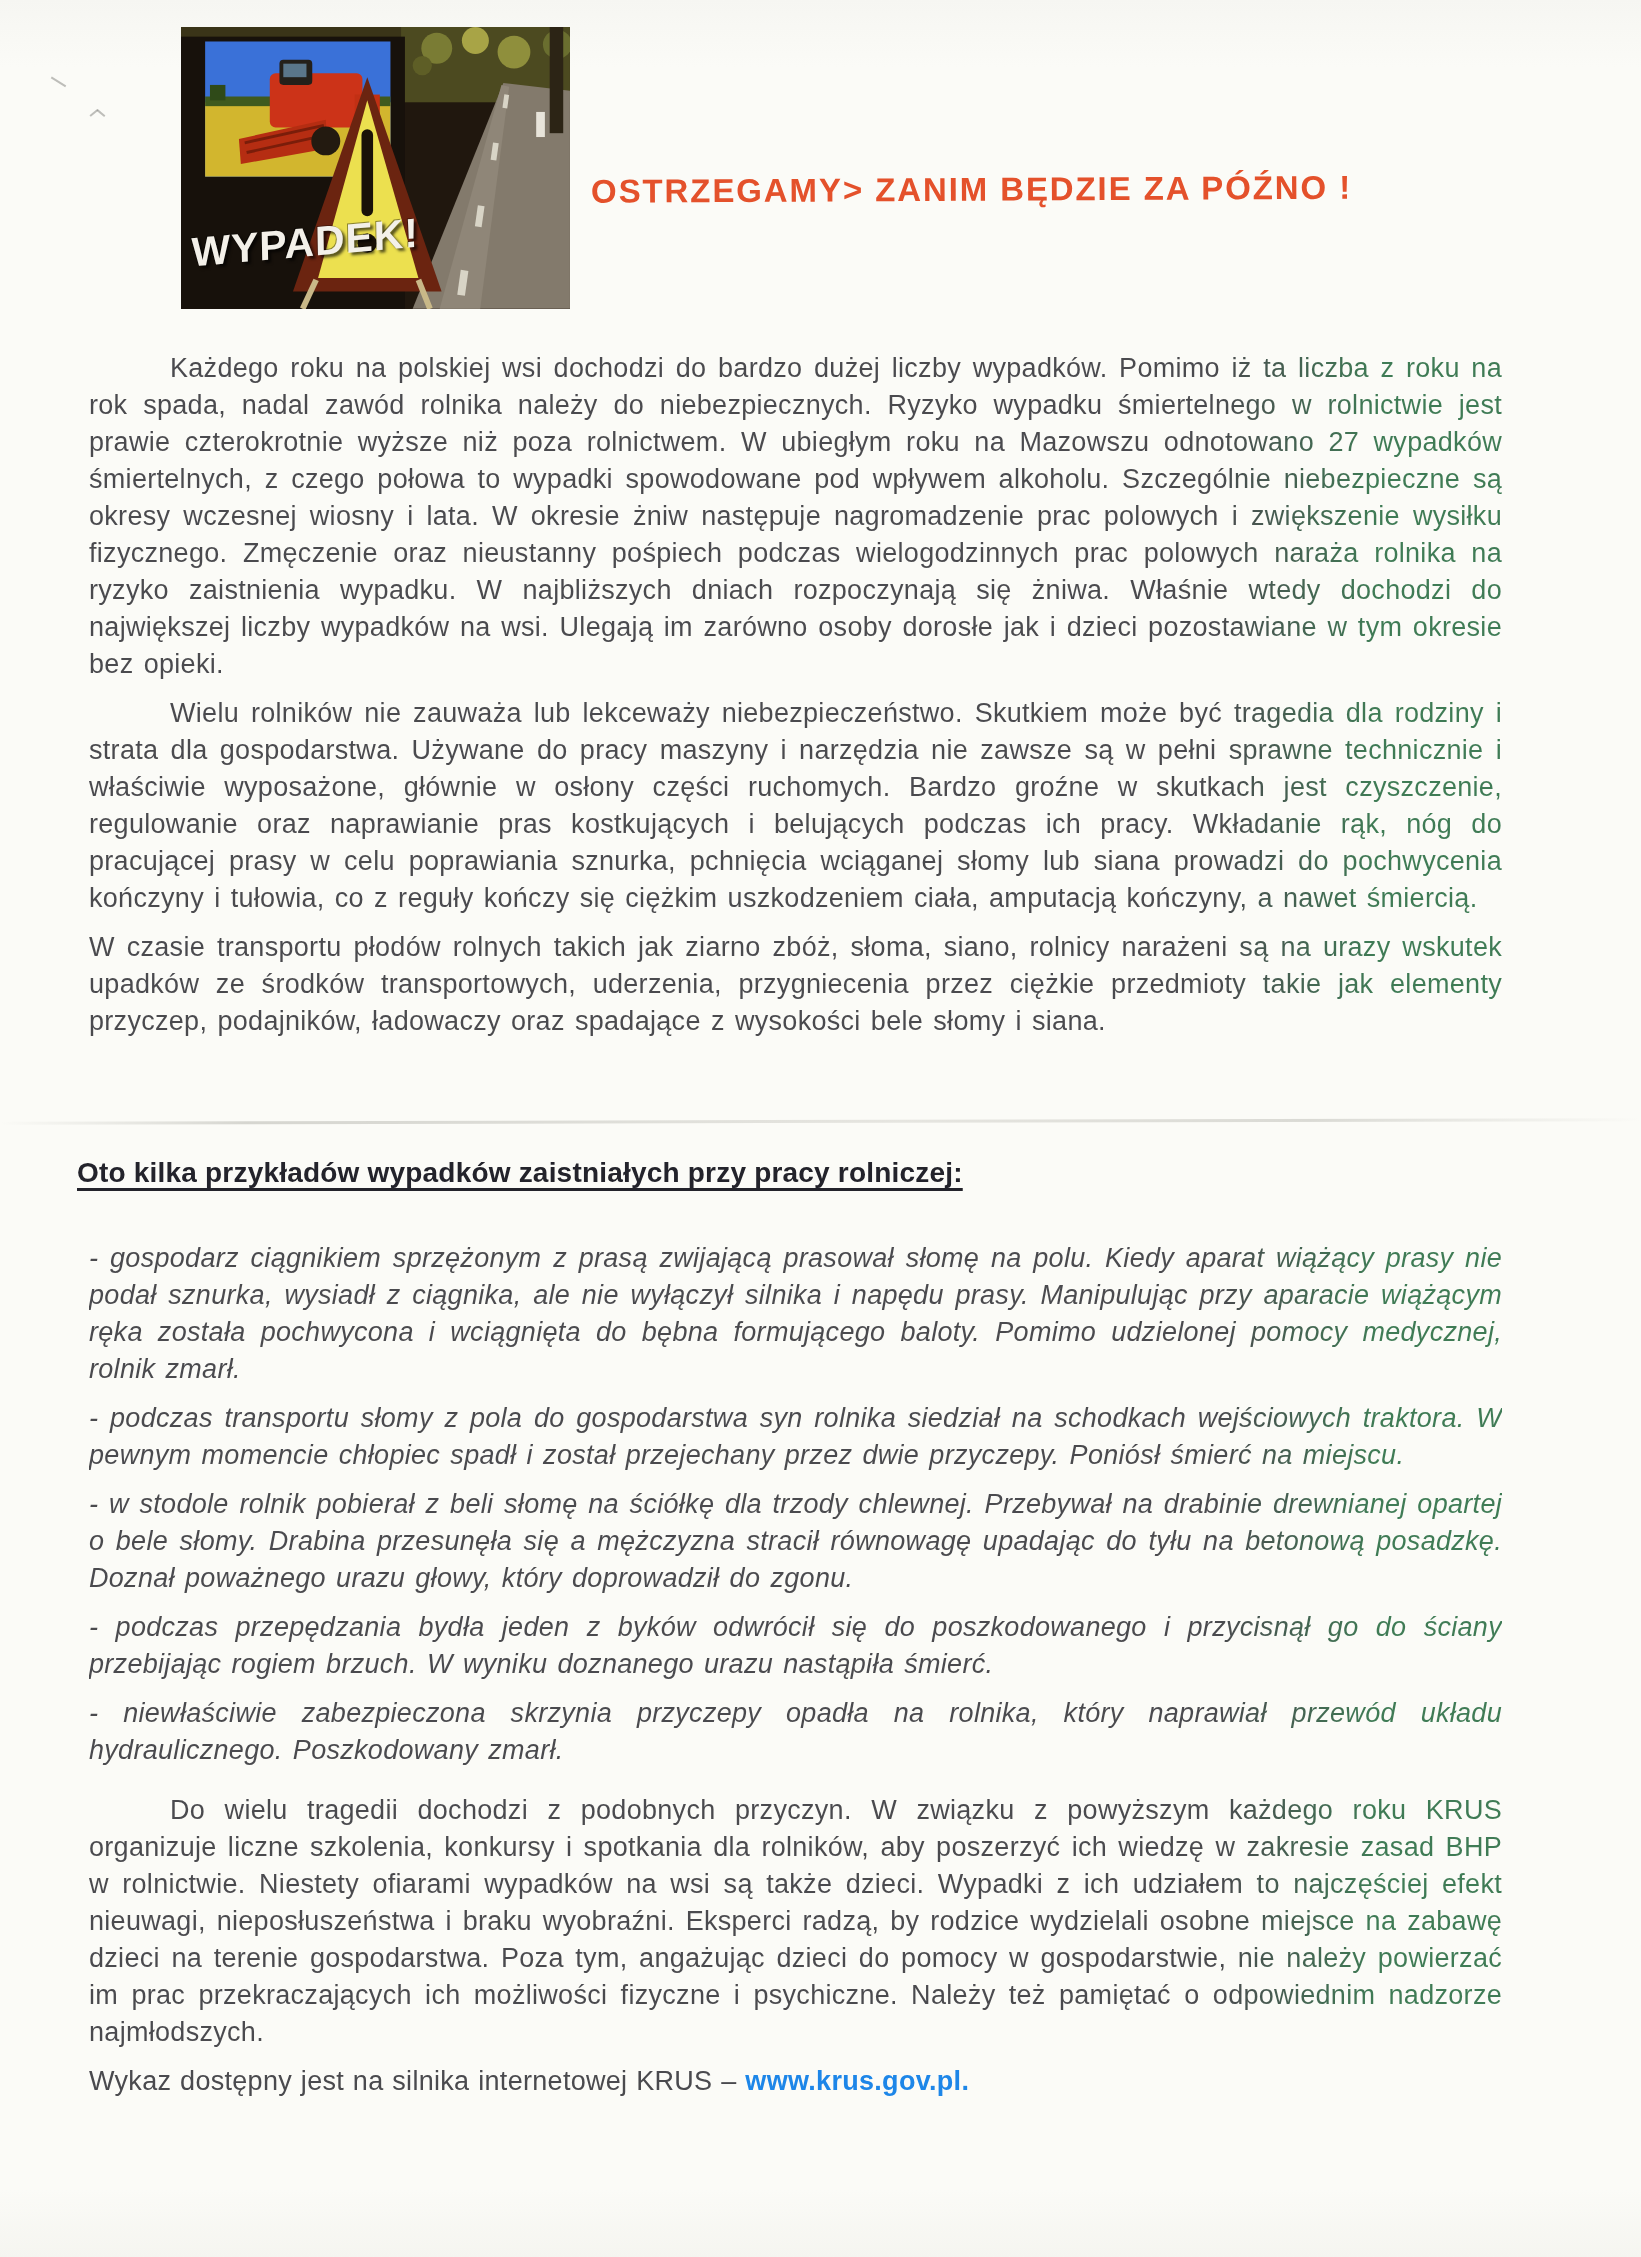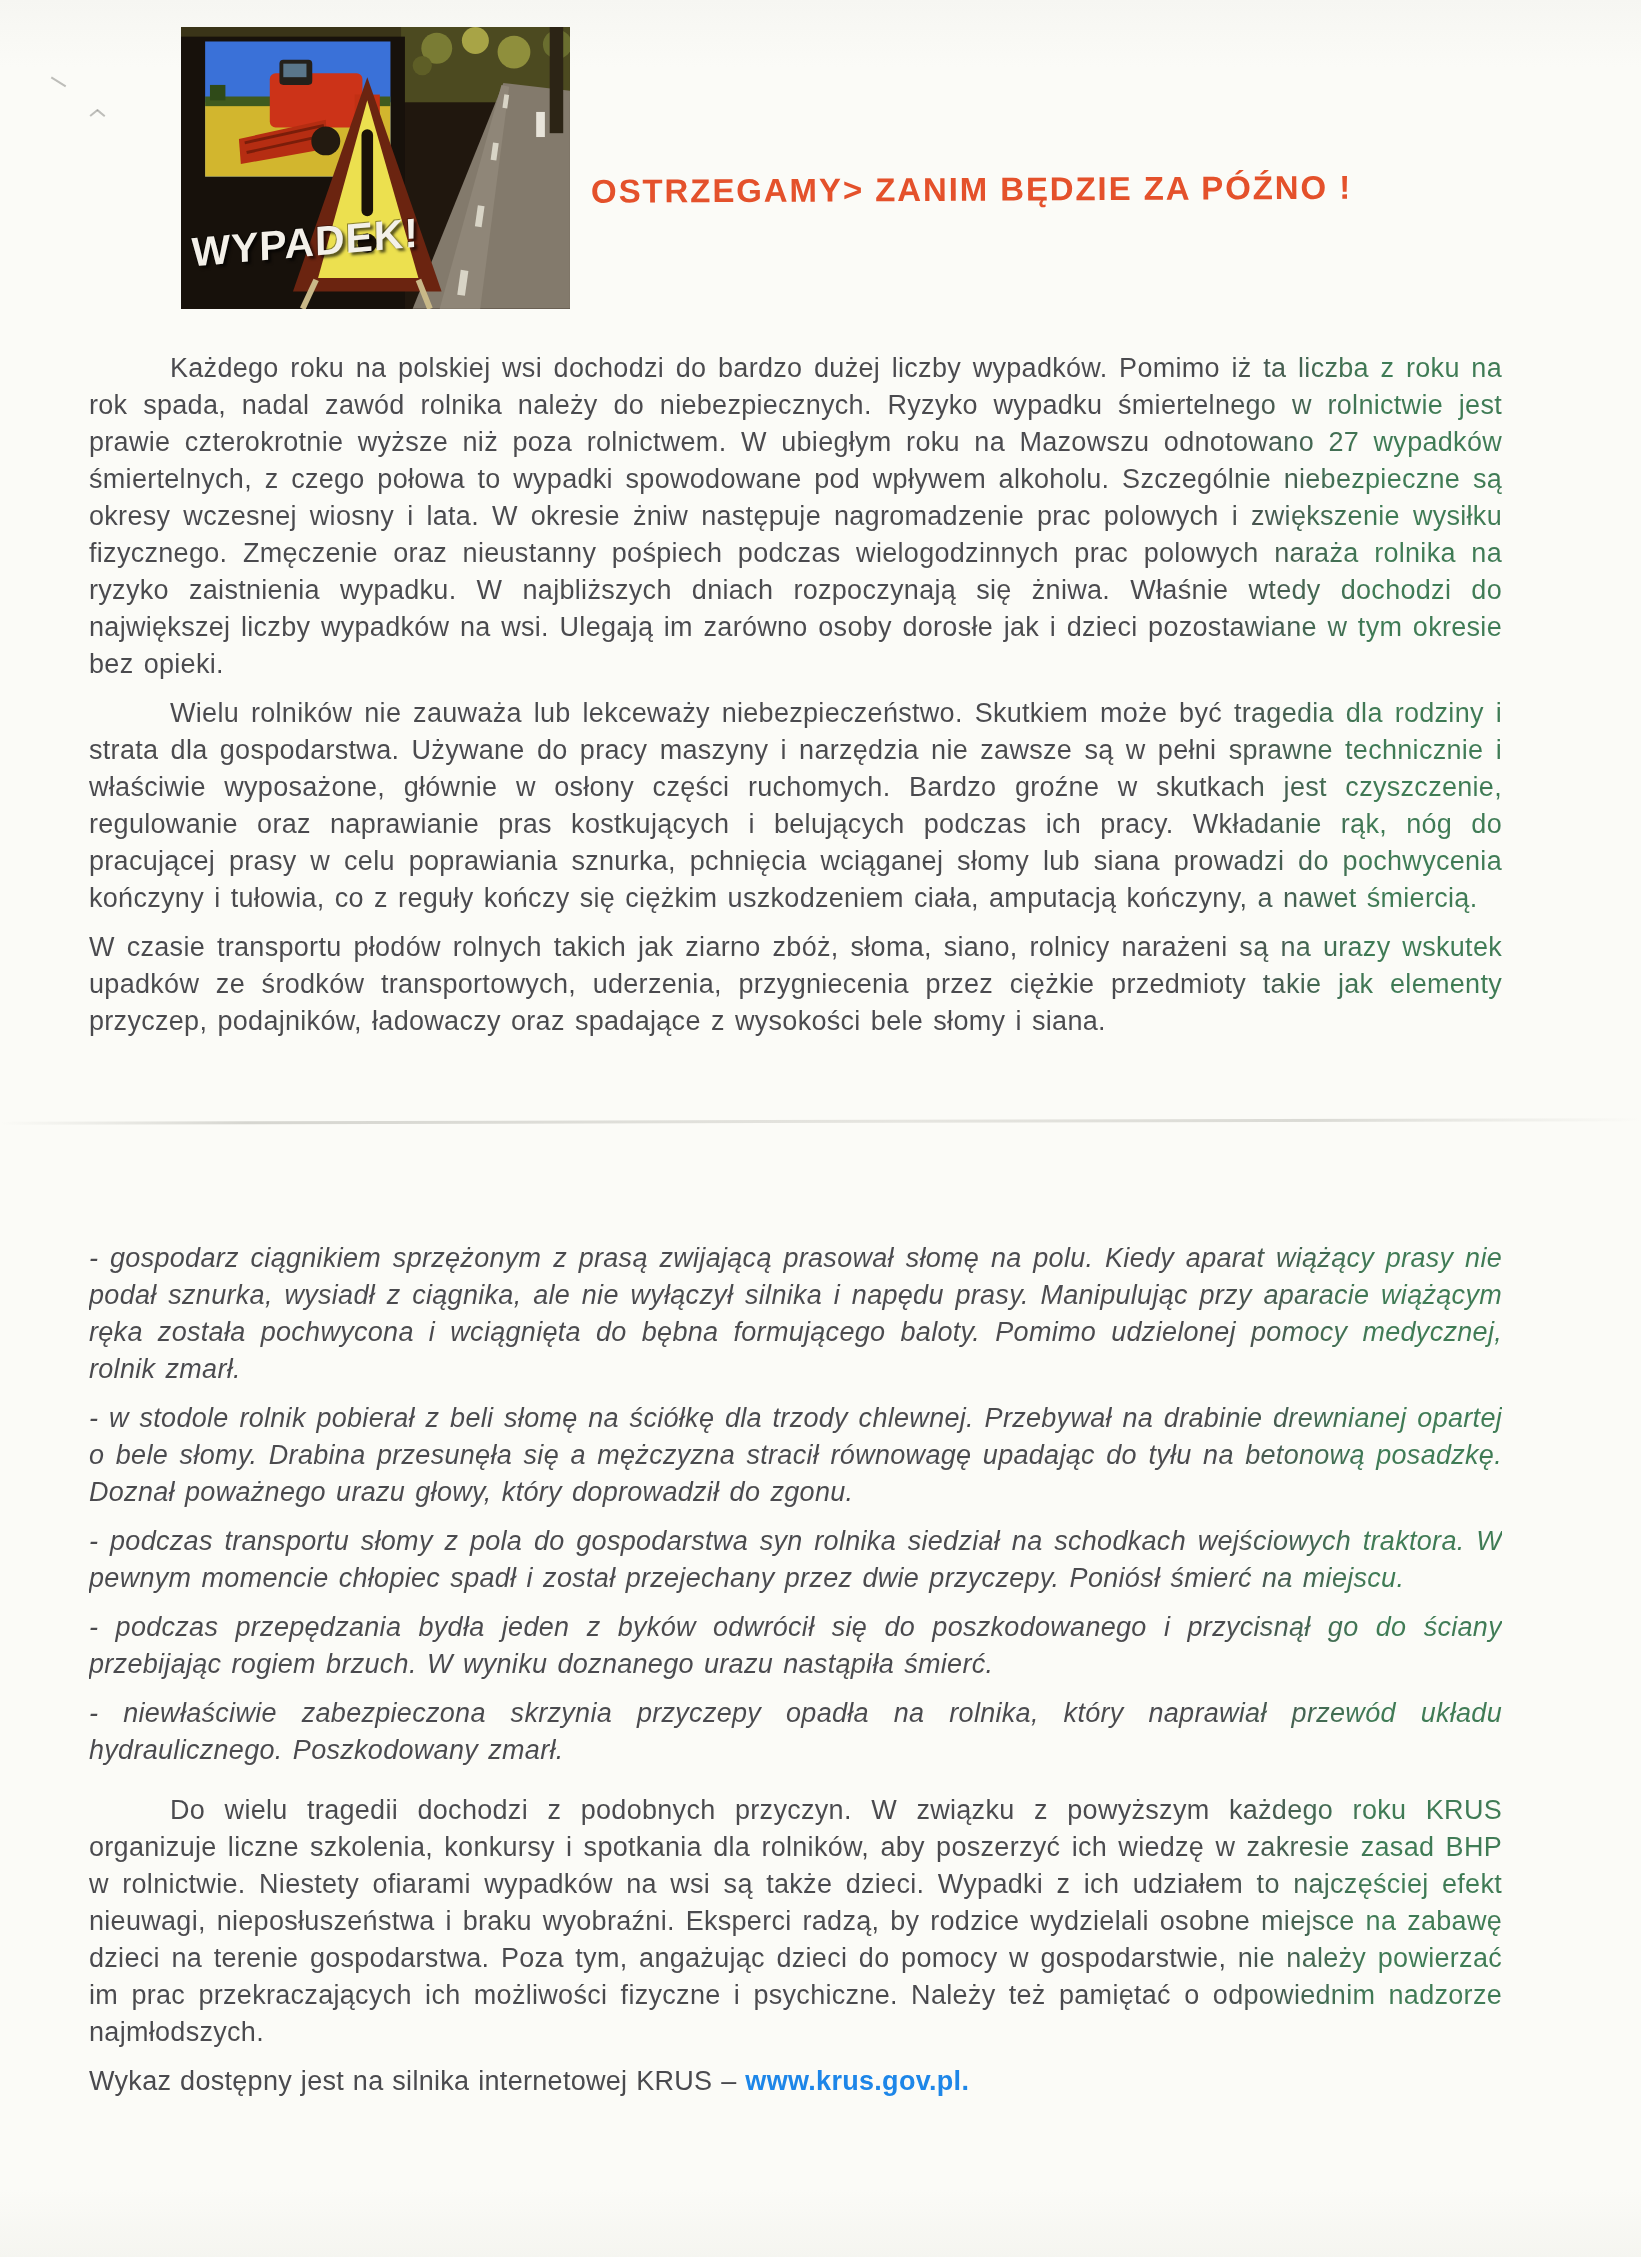--- a/index.html
+++ b/index.html
@@ -145,25 +145,26 @@
     <p class="para indent tinted">Każdego roku na polskiej wsi dochodzi do bardzo dużej liczby wypadków. Pomimo iż ta liczba z roku na rok spada, nadal zawód rolnika należy do niebezpiecznych. Ryzyko wypadku śmiertelnego w rolnictwie jest prawie czterokrotnie wyższe niż poza rolnictwem. W ubiegłym roku na Mazowszu odnotowano 27 wypadków śmiertelnych, z czego połowa to wypadki spowodowane pod wpływem alkoholu. Szczególnie niebezpieczne są okresy wczesnej wiosny i lata. W okresie żniw następuje nagromadzenie prac polowych i zwiększenie wysiłku fizycznego. Zmęczenie oraz nieustanny pośpiech podczas wielogodzinnych prac polowych naraża rolnika na ryzyko zaistnienia wypadku. W najbliższych dniach rozpoczynają się żniwa. Właśnie wtedy dochodzi do największej liczby wypadków na wsi. Ulegają im zarówno osoby dorosłe jak i dzieci pozostawiane w tym okresie bez opieki.</p>
     <p class="para indent tinted">Wielu rolników nie zauważa lub lekceważy niebezpieczeństwo. Skutkiem może być tragedia dla rodziny i strata dla gospodarstwa. Używane do pracy maszyny i narzędzia nie zawsze są w pełni sprawne technicznie i właściwie wyposażone, głównie w osłony części ruchomych. Bardzo groźne w skutkach jest czyszczenie, regulowanie oraz naprawianie pras kostkujących i belujących podczas ich pracy. Wkładanie rąk, nóg do pracującej prasy w celu poprawiania sznurka, pchnięcia wciąganej słomy lub siana prowadzi do pochwycenia kończyny i tułowia, co z reguły kończy się ciężkim uszkodzeniem ciała, amputacją kończyny, a nawet śmiercią.</p>
     <p class="para tinted">W czasie transportu płodów rolnych takich jak ziarno zbóż, słoma, siano, rolnicy narażeni są na urazy wskutek upadków ze środków transportowych, uderzenia, przygniecenia przez ciężkie przedmioty takie jak elementy przyczep, podajników, ładowaczy oraz spadające z wysokości bele słomy i siana.</p>
   </div>
 
   <div class="crease"></div>
   <div class="scan-mark mark-1"></div>
   <div class="scan-mark mark-2"></div>
   <div class="scan-mark mark-3"></div>
 
+  <h2 class="examples-heading">Oto kilka przykładów wypadków zaistniałych przy pracy rolniczej:</h2>
 
   <div class="flow flow-examples">
     <p class="para example tinted">- gospodarz ciągnikiem sprzężonym z prasą zwijającą prasował słomę na polu. Kiedy aparat wiążący prasy nie podał sznurka, wysiadł z ciągnika, ale nie wyłączył silnika i napędu prasy. Manipulując przy aparacie wiążącym ręka została pochwycona i wciągnięta do bębna formującego baloty. Pomimo udzielonej pomocy medycznej, rolnik zmarł.</p>
+    <p class="para example tinted">- podczas transportu słomy z pola do gospodarstwa syn rolnika siedział na schodkach wejściowych traktora. W pewnym momencie chłopiec spadł i został przejechany przez dwie przyczepy. Poniósł śmierć na miejscu.</p>
     <p class="para example tinted">- w stodole rolnik pobierał z beli słomę na ściółkę dla trzody chlewnej. Przebywał na drabinie drewnianej opartej o bele słomy. Drabina przesunęła się a mężczyzna stracił równowagę upadając do tyłu na betonową posadzkę. Doznał poważnego urazu głowy, który doprowadził do zgonu.</p>
-    <p class="para example tinted">- podczas transportu słomy z pola do gospodarstwa syn rolnika siedział na schodkach wejściowych traktora. W pewnym momencie chłopiec spadł i został przejechany przez dwie przyczepy. Poniósł śmierć na miejscu.</p>
     <p class="para example tinted">- podczas przepędzania bydła jeden z byków odwrócił się do poszkodowanego i przycisnął go do ściany przebijając rogiem brzuch. W wyniku doznanego urazu nastąpiła śmierć.</p>
     <p class="para example tinted">- niewłaściwie zabezpieczona skrzynia przyczepy opadła na rolnika, który naprawiał przewód układu hydraulicznego. Poszkodowany zmarł.</p>
   </div>
 
   <div class="flow flow-closing">
     <p class="para indent tinted">Do wielu tragedii dochodzi z podobnych przyczyn. W związku z powyższym każdego roku KRUS organizuje liczne szkolenia, konkursy i spotkania dla rolników, aby poszerzyć ich wiedzę w zakresie zasad BHP w rolnictwie. Niestety ofiarami wypadków na wsi są także dzieci. Wypadki z ich udziałem to najczęściej efekt nieuwagi, nieposłuszeństwa i braku wyobraźni. Eksperci radzą, by rodzice wydzielali osobne miejsce na zabawę dzieci na terenie gospodarstwa. Poza tym, angażując dzieci do pomocy w gospodarstwie, nie należy powierzać im prac przekraczających ich możliwości fizyczne i psychiczne. Należy też pamiętać o odpowiednim nadzorze najmłodszych.</p>
     <p class="para plain-line"><span>Wykaz dostępny jest na silnika internetowej KRUS – </span><a class="krus-link" href="#">www.krus.gov.pl.</a></p>
   </div>
 
 </div>

